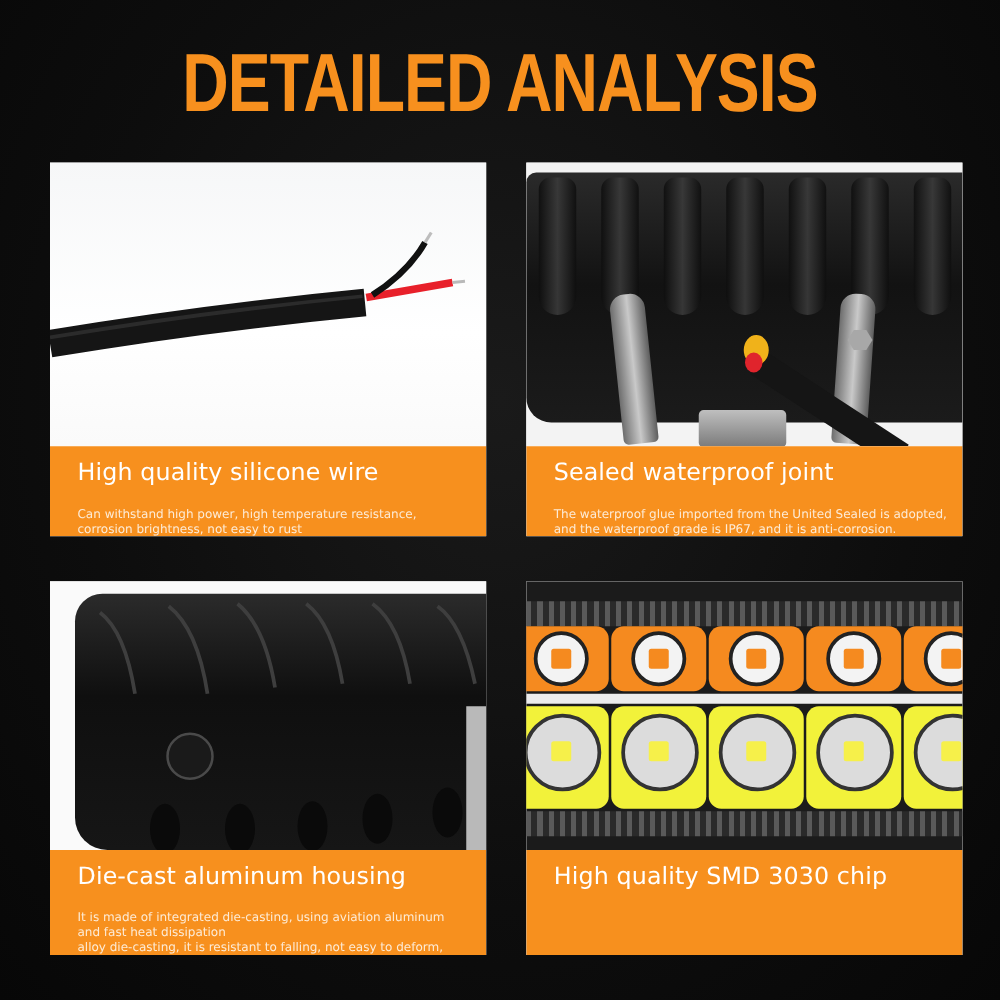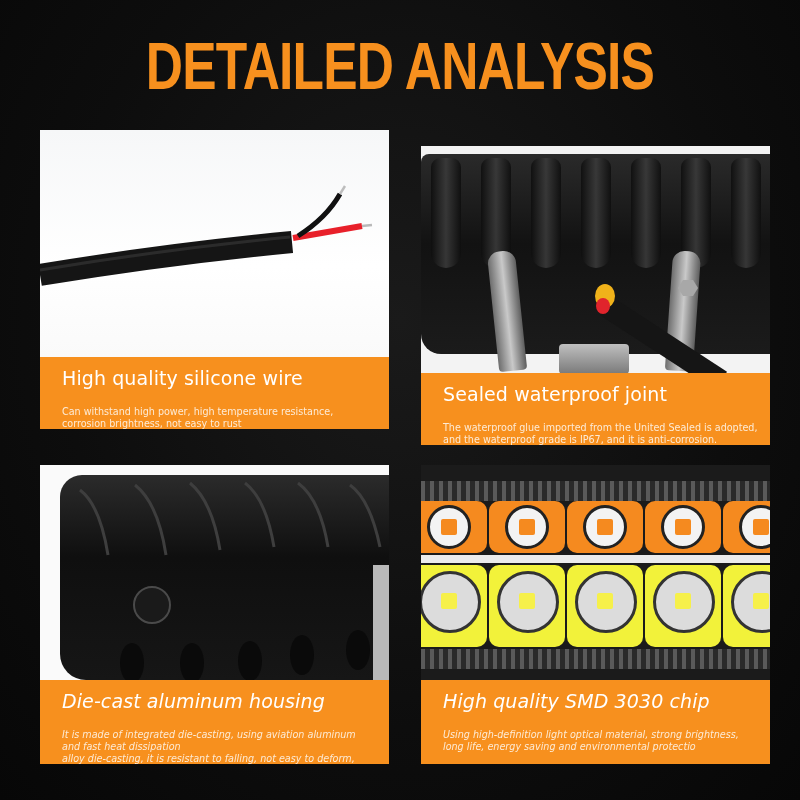--- a/index.html
+++ b/index.html
@@ -26,32 +26,32 @@
       background: #fff;
     }
     .panel .photo { position: absolute; left: 0; top: 0; width: 100%; height: 227px; overflow: hidden; }
     .panel .caption {
       position: absolute; left: 0; bottom: 0; width: 100%; height: 72px;
       background: #f7901e;
       padding: 9px 0 0 22px;
       color: #fff;
     }
     .panel.bottom .photo { height: 215px; }
-    .panel.bottom .caption { height: 84px; font-style: italic; }
+    .panel.bottom .caption { height: 84px; }
     .caption .title {
       font-size: 19px; line-height: 24px; font-weight: normal; letter-spacing: 0.1px;
       white-space: nowrap;
     }
     .caption .desc {
       margin-top: 16px;
       font-size: 9.6px; line-height: 12px; color: #fdebd6;
       white-space: nowrap;
     }
     #p1 { left: 40px; top: 130px; }
-    #p2 { left: 421px; top: 146px; }
+    #p2 { left: 421px; top: 130px; }
     #p3 { left: 40px; top: 465px; }
     #p4 { left: 421px; top: 465px; padding-left: 44px; }
 
     
     .p1-bg { position: absolute; inset: 0; background: linear-gradient(180deg, #f6f7f8 0%, #ffffff 60%, #fafafa 100%); }
     
     .p2-bg { position: absolute; inset: 0; background: #f3f3f3; }
     .heatsink { position: absolute; left: 0; top: 8px; width: 349px; height: 200px;
       background: linear-gradient(180deg, #2a2a2a 0%, #121212 45%, #1b1b1b 100%);
       border-radius: 8px 0 0 20px; }
@@ -208,18 +208,14 @@
         </div>
       <div class="led" style="left:302px;top:0;height:82px;background:#f2f23a;">
           <div class="ring" style="left:8px;top:6px;width:62px;height:62px;border:3px solid #333;background:#dcdcdc;"></div>
           <div class="chip" style="left:30px;top:28px;background:#f6f04a;"></div>
         </div>
     </div>
     <div class="led-strip" style="top:184px; height:20px; background:repeating-linear-gradient(90deg,#5a5a5a 0 4px,#2a2a2a 4px 9px);"></div>
   </div>
   <div class="caption">
     <div class="title">High quality SMD 3030 chip</div>
-    <div class="desc">
-      <div>Using high-definition light optical material, strong brightness,</div>
-      <div>long life, energy saving and environmental protectio</div>
-    </div>
   </div>
 </div>
 
 </body></html>

